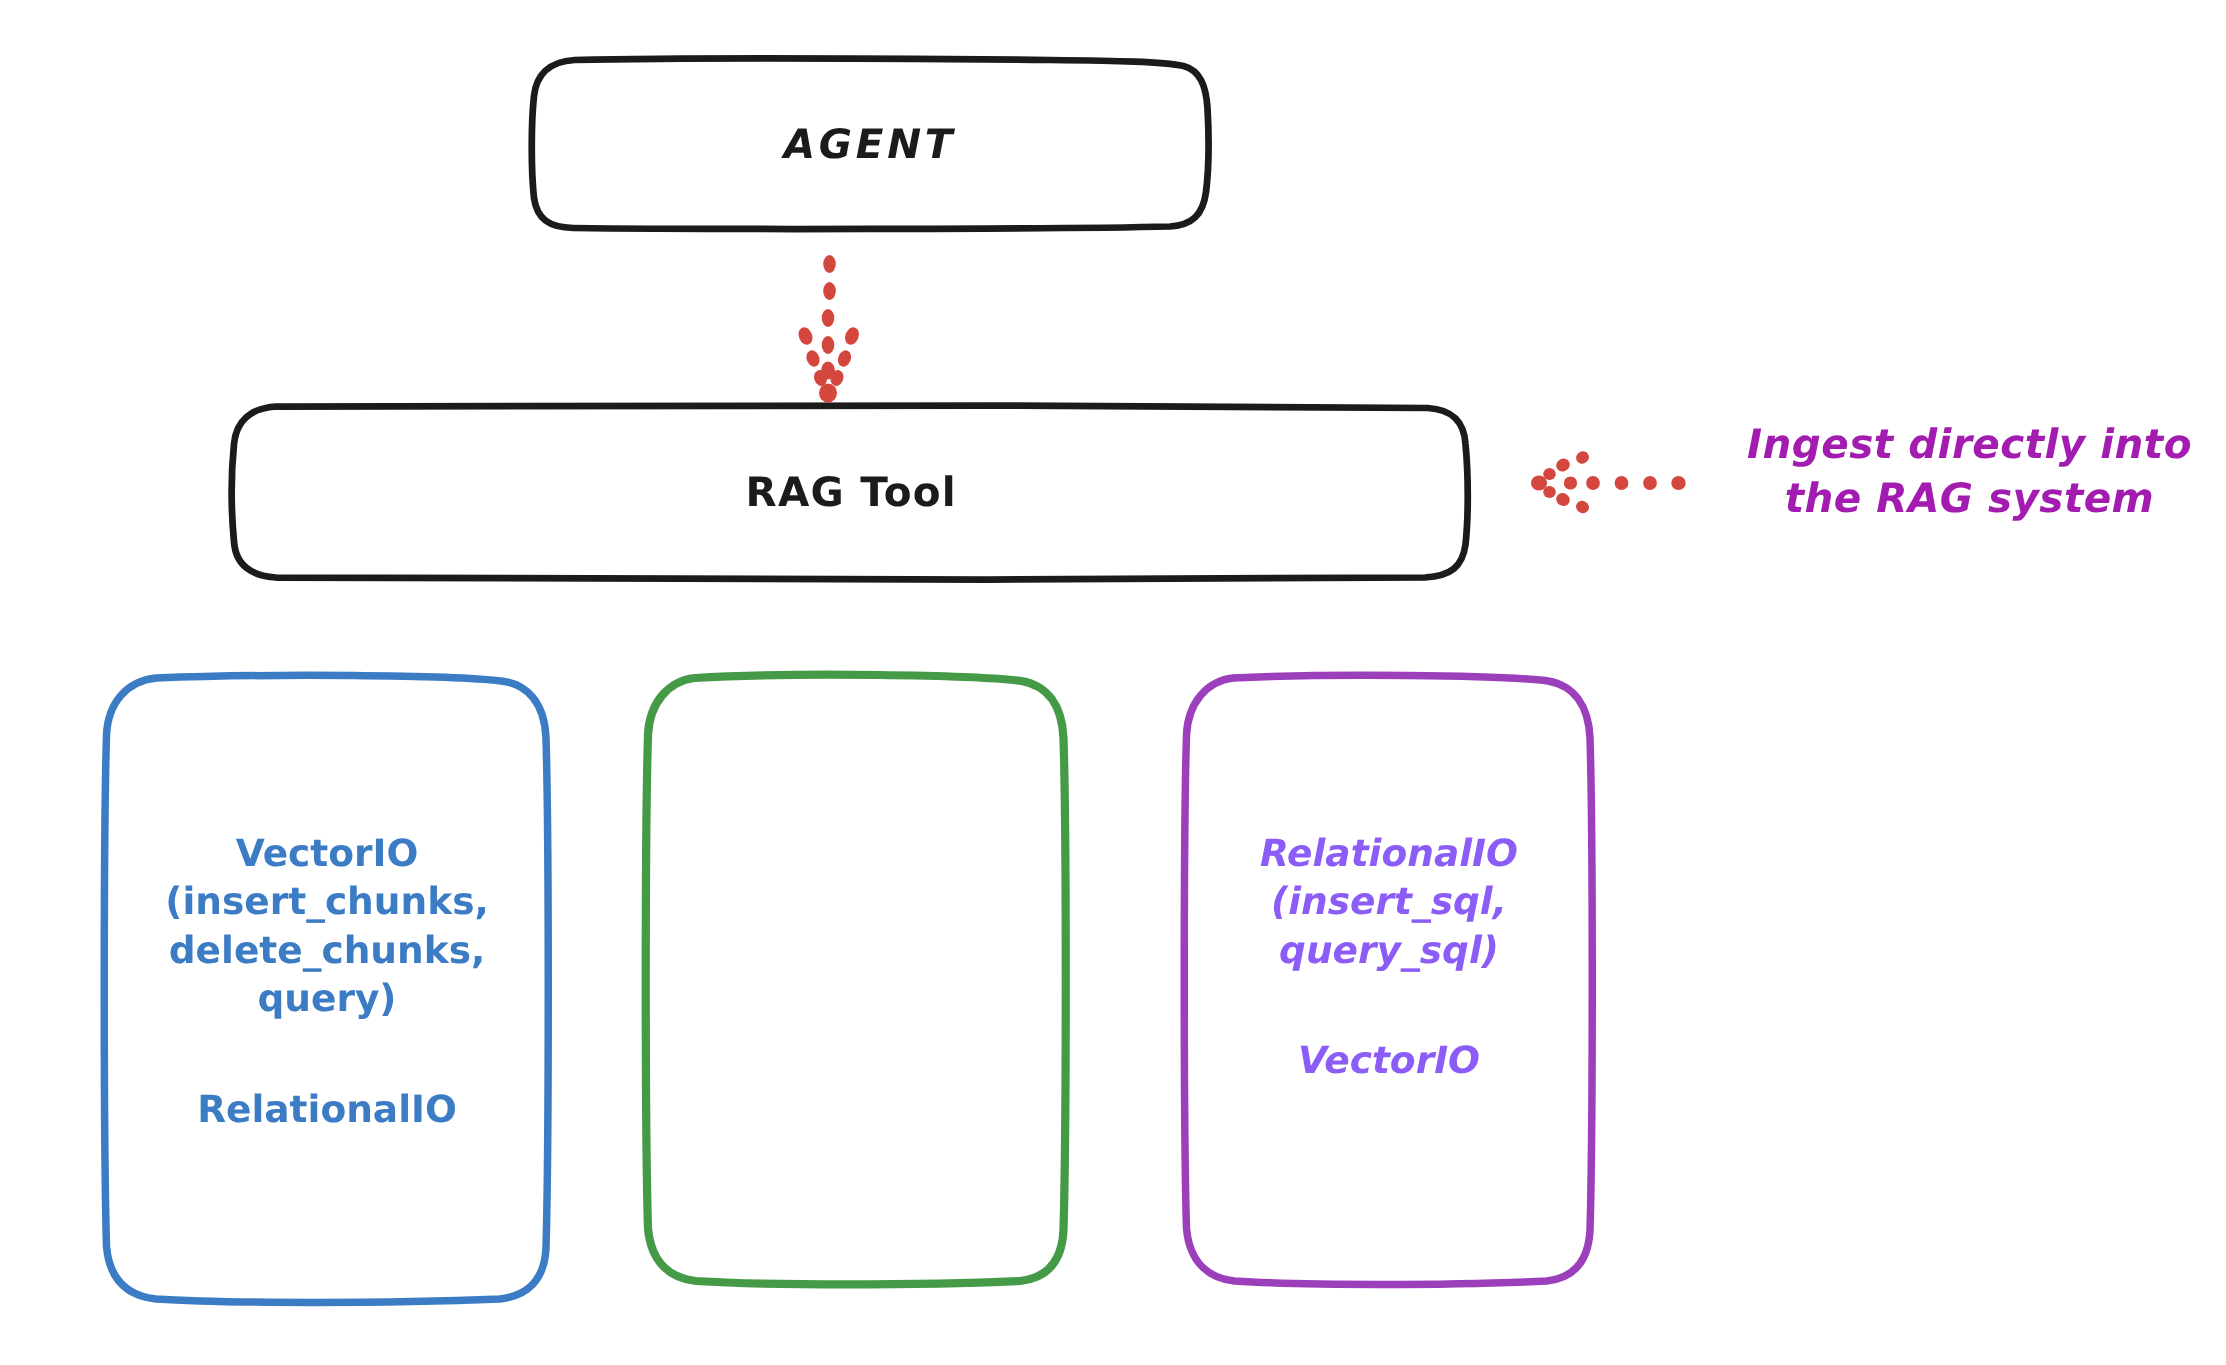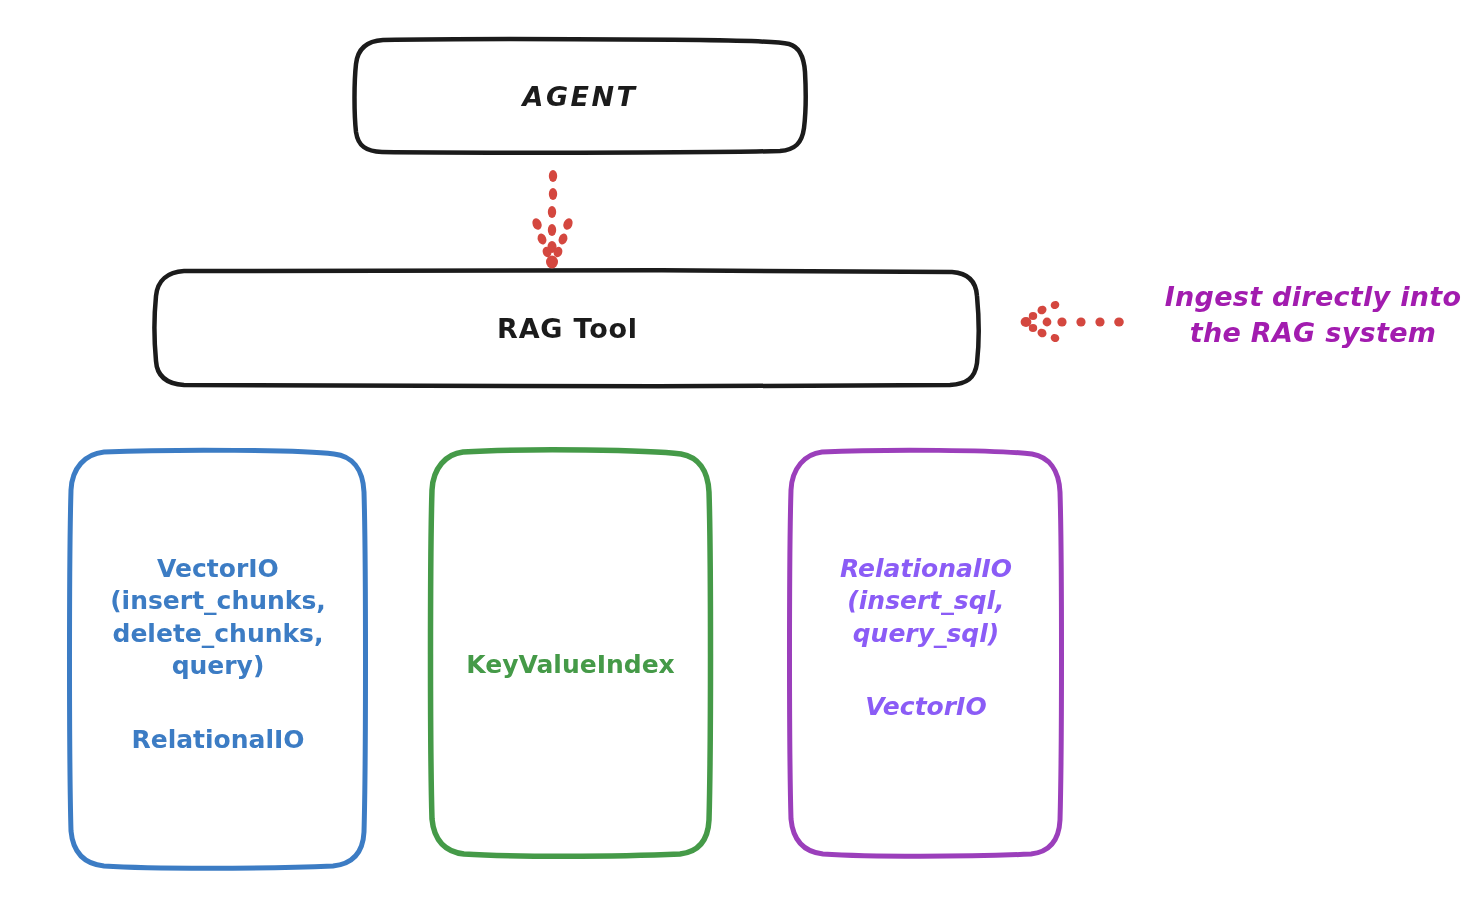--- a/index.html
+++ b/index.html
@@ -191,21 +191,20 @@
     <div class="io-api">VectorIO
 (insert_chunks,
 delete_chunks,
 query)</div>
     <div class="io-index">RelationalIO</div>
   </div>
 </div>
 
 <div class="node" id="kv-node">
   <div class="io-inner">
-    <div class="io-index">KeyValueIndex</div>
   </div>
 </div>
 
 <div class="node" id="rel-node">
   <div class="io-inner">
     <div class="io-api">RelationalIO
 (insert_sql,
 query_sql)</div>
     <div class="io-index">VectorIO</div>
   </div>

